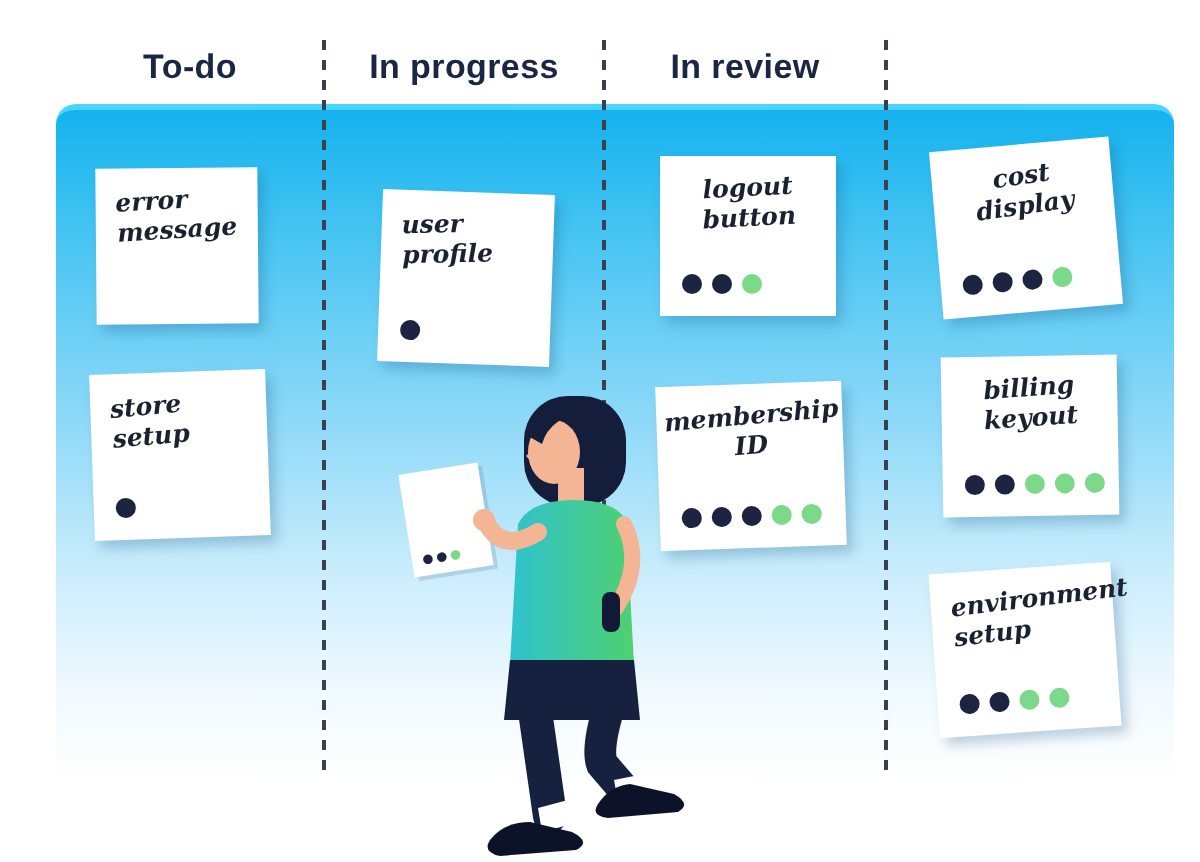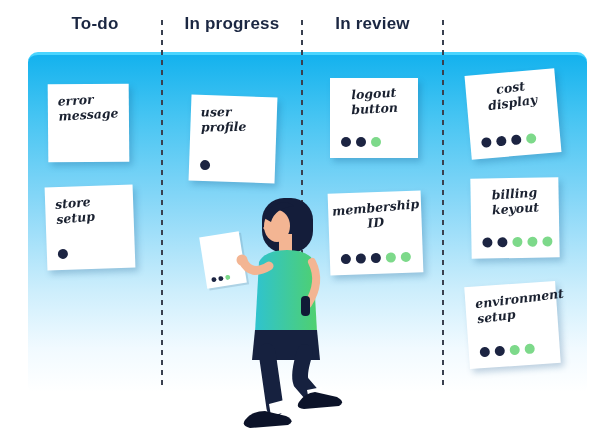--- a/index.html
+++ b/index.html
@@ -2,21 +2,21 @@
 <html><head>
 <meta charset="utf-8">
 <style>
   html,body{margin:0;padding:0;background:#ffffff;}
   .stage{
     position:relative;width:600px;height:431px;overflow:hidden;
     background:#ffffff;font-family:"Liberation Sans",sans-serif;
   }
   
   .col-header{
-    position:absolute;top:12px;height:24px;display:flex;align-items:center;justify-content:center;
+    position:absolute;top:22px;height:24px;display:flex;align-items:center;justify-content:center;
     font-weight:bold;font-size:17px;letter-spacing:.2px;color:#1b2742;
   }
   .h0{left:28px;width:134px;}
   .h1{left:162px;width:140px;}
   .h2{left:302px;width:141px;}
   .h3{left:443px;width:144px;}
   
   .divider{
     position:absolute;top:20px;height:370px;width:2px;z-index:3;
     background:repeating-linear-gradient(to bottom,#39404f 0 5px,transparent 5px 10px);

